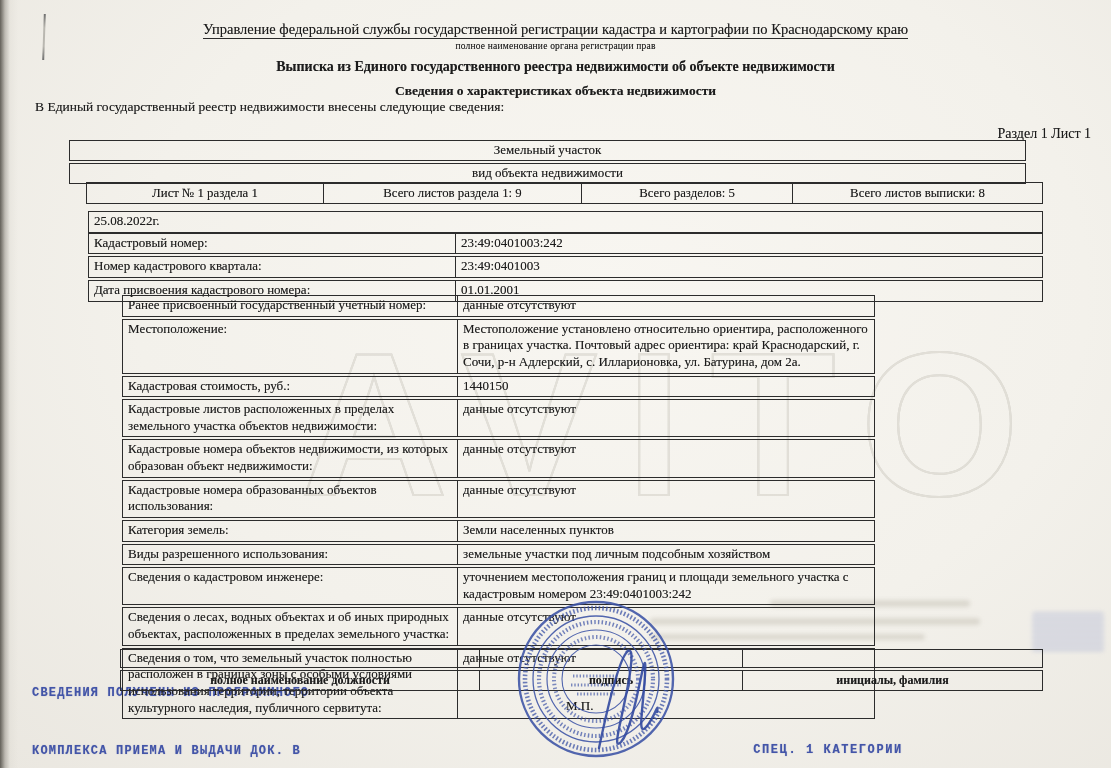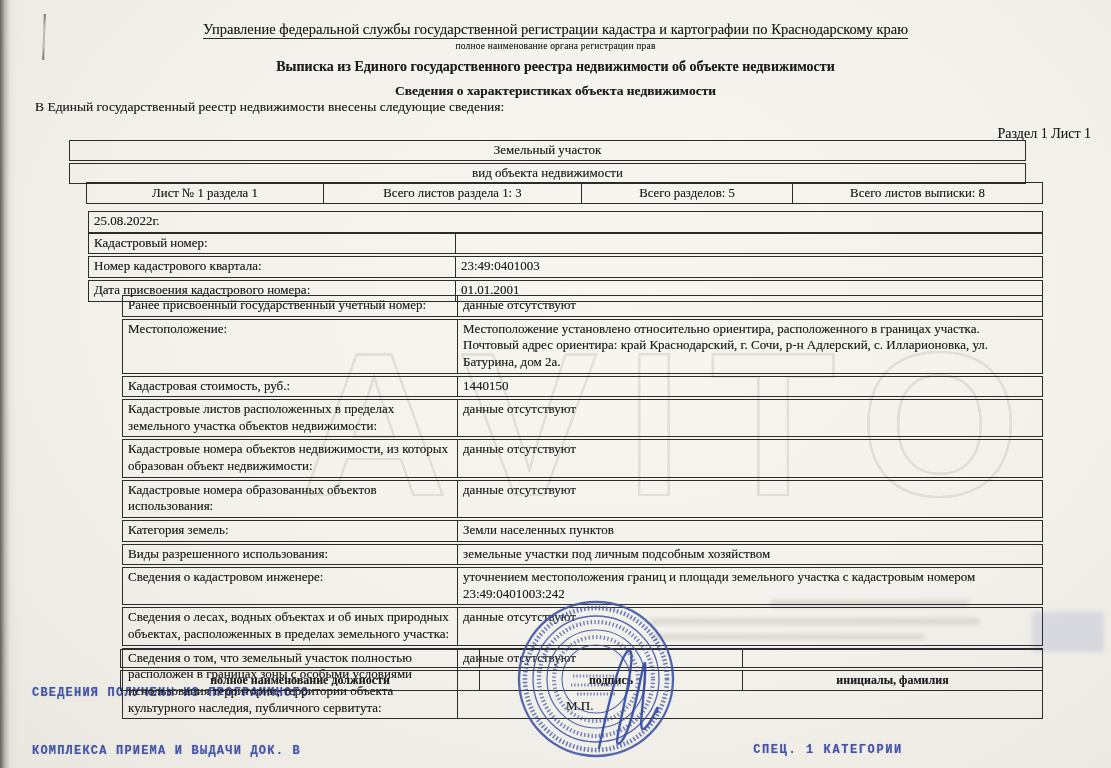--- a/index.html
+++ b/index.html
@@ -30,21 +30,21 @@
 
   #tableA{left:69px;top:140px;width:957px;}
   #tableA .boxrow{text-align:center;font-size:13px;padding:1px 0 2px;}
   #tableB{left:86px;top:182px;width:957px;}
   #tableB .rowflex .cell{text-align:center;font-size:12.8px;padding:2px 2px 2px;}
   #tableB .c1{width:236px;} #tableB .c2{width:258px;border-left:1.6px solid #2c2c2c;}
   #tableB .c3{width:211px;border-left:1.6px solid #2c2c2c;} #tableB .c4{flex:1;border-left:1.6px solid #2c2c2c;}
   #tableC{left:88px;top:211px;width:955px;}
   #tableC .lab{width:367px;}
   #tableC .val{flex:1;}
-  #tableD{left:122px;top:295px;width:921px;}
+  #tableD{left:122px;top:295px;width:753px;}
   #tableD .lab{width:335px;}
   #tableD .val{flex:1;}
 
   #sigTable{left:120px;top:649px;width:923px;z-index:3;}
   #sigTable .rowflex .cell{padding:2px 4px;}
   #sigTable .c1{width:358px;} 
   #sigTable .c2{width:263px;border-left:1.6px solid #2c2c2c;}
   #sigTable .c3{flex:1;border-left:1.6px solid #2c2c2c;}
   #sigTable .blank{height:17px;}
   #sigTable .cap{text-align:center;font-weight:700;font-size:12px;}
@@ -88,34 +88,35 @@
   <div class="abs section-sheet">Раздел 1 Лист 1</div>
 
   <div class="tbl" id="tableA">
     <div class="boxrow">Земельный участок</div>
     <div class="boxrow">вид объекта недвижимости</div>
   </div>
 
   <div class="tbl" id="tableB">
     <div class="boxrow rowflex">
       <div class="cell c1">Лист № 1 раздела 1</div>
-      <div class="cell c2">Всего листов раздела 1: 3</div>
+      <div class="cell c2">Всего листов раздела 1: 9</div>
       <div class="cell c3">Всего разделов: 5</div>
       <div class="cell c4">Всего листов выписки: 8</div>
     </div>
   </div>
 
   <div class="tbl" id="tableC">
     <div class="boxrow">
         <div class="cell">25.08.2022г.</div>
       </div>
     <div>
 
         <div class="boxrow rowflex">
           <div class="cell lab">Кадастровый номер:</div>
+          <div class="cell val">23:49:0401003:242</div>
         </div>
 
         <div class="boxrow rowflex">
           <div class="cell lab">Номер кадастрового квартала:</div>
           <div class="cell val">23:49:0401003</div>
         </div>
 
         <div class="boxrow rowflex">
           <div class="cell lab">Дата присвоения кадастрового номера:</div>
           <div class="cell val">01.01.2001</div>

